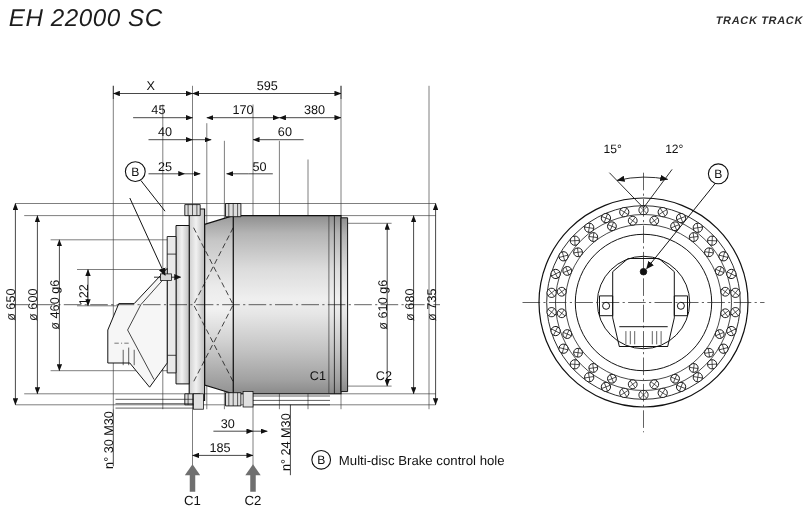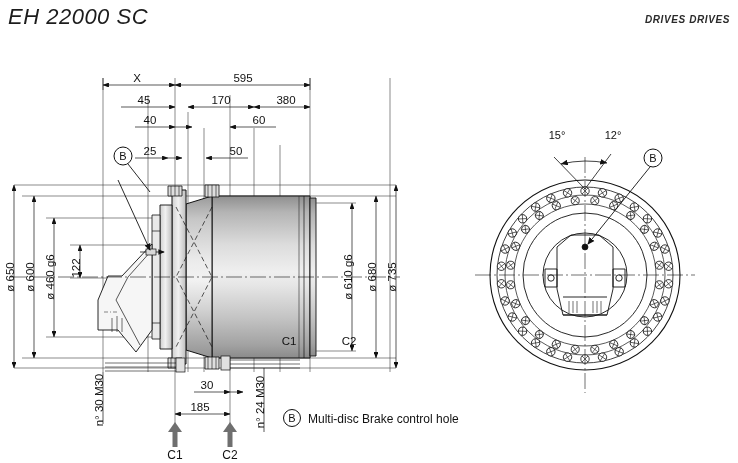--- a/index.html
+++ b/index.html
@@ -18,21 +18,21 @@
   }
   svg{position:absolute;left:0;top:0;}
   text{font-family:"Liberation Sans",sans-serif;fill:#111;}
 </style>
 </head>
 <body>
 
 <div id="root">
 
   <div class="hdr-title">EH 22000 SC</div>
-  <div class="hdr-right">DRIVES DRIVES</div>
+  <div class="hdr-right">TRACK TRACK</div>
 
   <svg width="738" height="463" viewBox="0 0 738 463">
     <defs>
       <linearGradient id="bodyGrad" x1="0" y1="0" x2="0" y2="1">
         <stop offset="0%" stop-color="#8f8f8f"></stop>
         <stop offset="10%" stop-color="#b4b4b4"></stop>
         <stop offset="30%" stop-color="#dcdcdc"></stop>
         <stop offset="47%" stop-color="#efefef"></stop>
         <stop offset="55%" stop-color="#e6e6e6"></stop>
         <stop offset="75%" stop-color="#c4c4c4"></stop>

